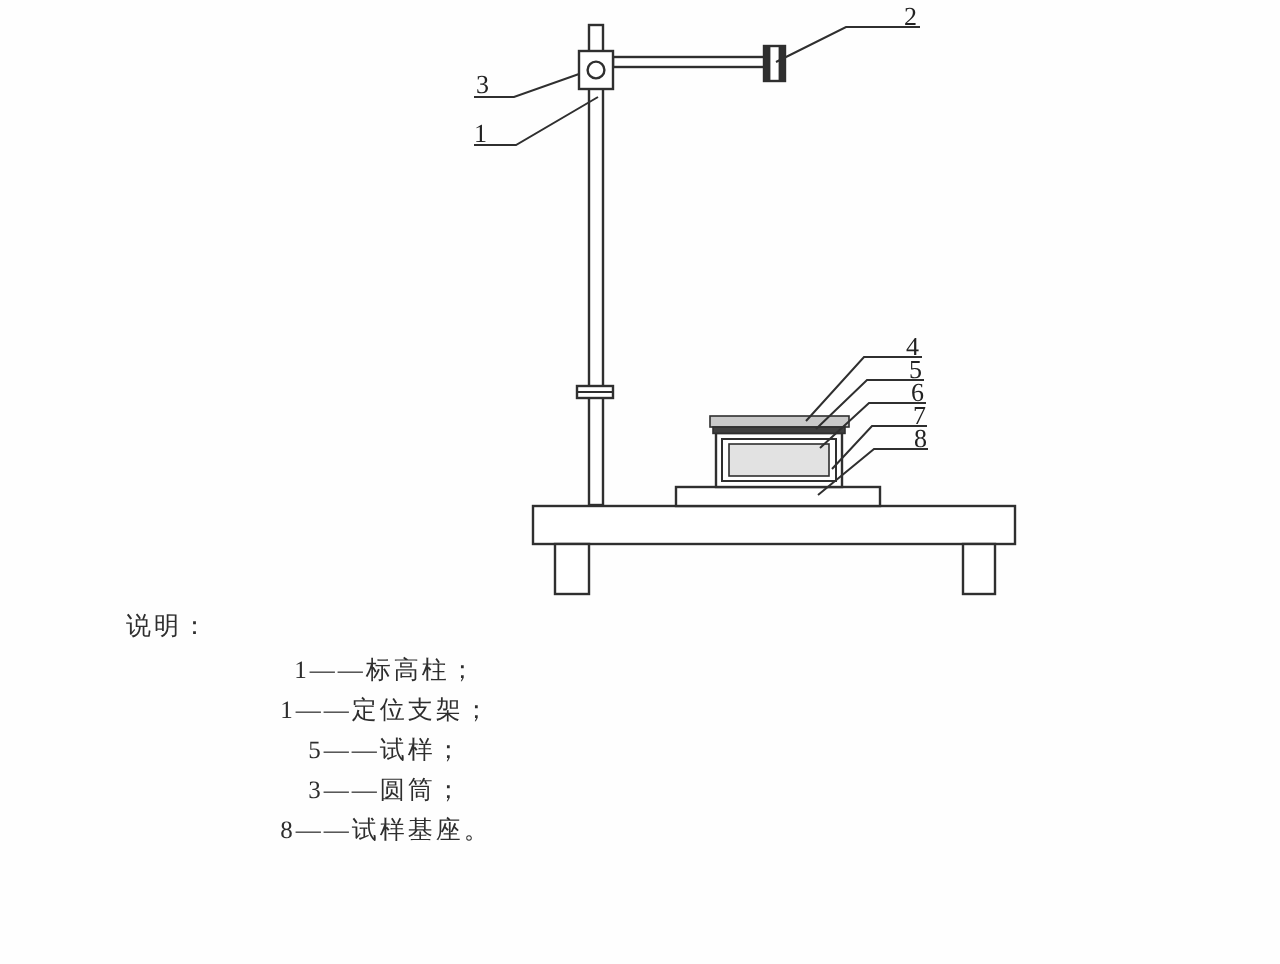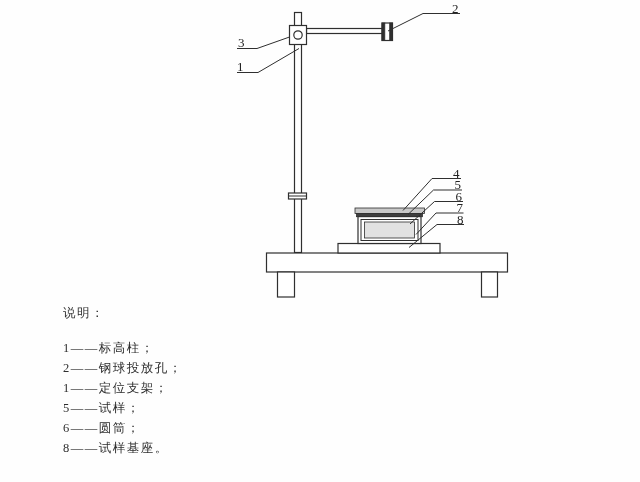--- a/index.html
+++ b/index.html
@@ -13,22 +13,22 @@
   .leader{fill:none;stroke:#2f2f2f;stroke-width:1;}
   .darkfill{stroke:#2f2f2f;stroke-width:0.8;}
   .callout-num{
     font-family:"Liberation Serif","DejaVu Serif",serif;
     font-size:13px;fill:#222222;
   }
   .legend{
     position:absolute;left:63px;top:303px;width:260px;
     color:#2e2e2e;font-size:12.5px;letter-spacing:1.5px;
   }
-  .legend-title{line-height:20px;margin-bottom:16px;}
-  .legend-item{line-height:19.9px;white-space:nowrap;}
+  .legend-title{line-height:20px;margin-bottom:3px;}
+  .legend-item{line-height:19.9px;white-space:nowrap;text-align:center;}
 </style>
 </head>
 <body>
 
 <div class="canvas">
 
   <svg width="640" height="482" viewBox="0 0 640 482">
 
     <rect class="stroke" x="294.5" y="12.5" width="7" height="240"></rect>
     <rect class="stroke" x="288.5" y="193" width="18" height="6"></rect>
@@ -71,20 +71,19 @@
     <text class="callout-num" x="453" y="177.5">4</text>
     <text class="callout-num" x="454.5" y="189">5</text>
     <text class="callout-num" x="455.5" y="200.5">6</text>
     <text class="callout-num" x="456.5" y="212">7</text>
     <text class="callout-num" x="457" y="223.5">8</text>
   </svg>
 
   <div class="legend">
     <div class="legend-title">说明：</div>
     <div class="legend-item">1——标高柱；</div>
-    <div class="legend-item">2——钢球投放孔；</div>
     <div class="legend-item">1——定位支架；</div>
     <div class="legend-item">5——试样；</div>
-    <div class="legend-item">6——圆筒；</div>
+    <div class="legend-item">3——圆筒；</div>
     <div class="legend-item">8——试样基座。</div>
   </div>
 
 </div>
 
 </body></html>

